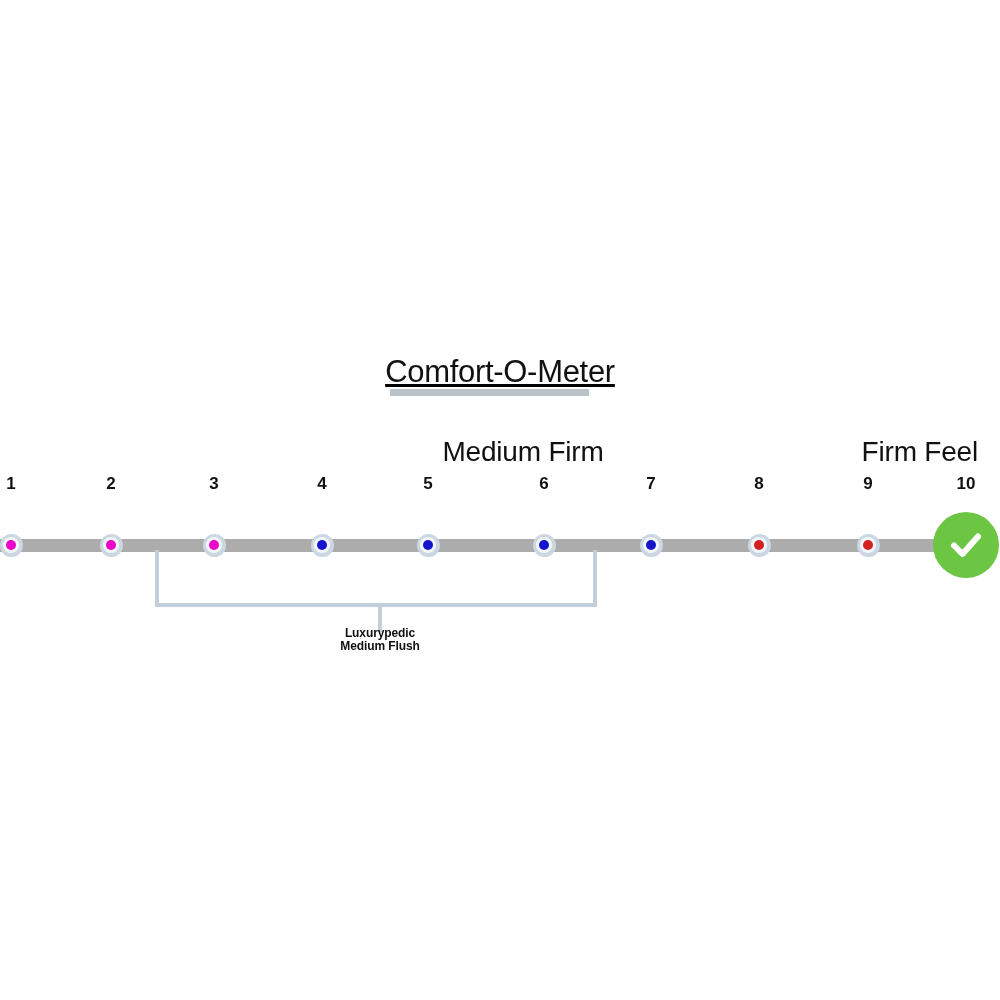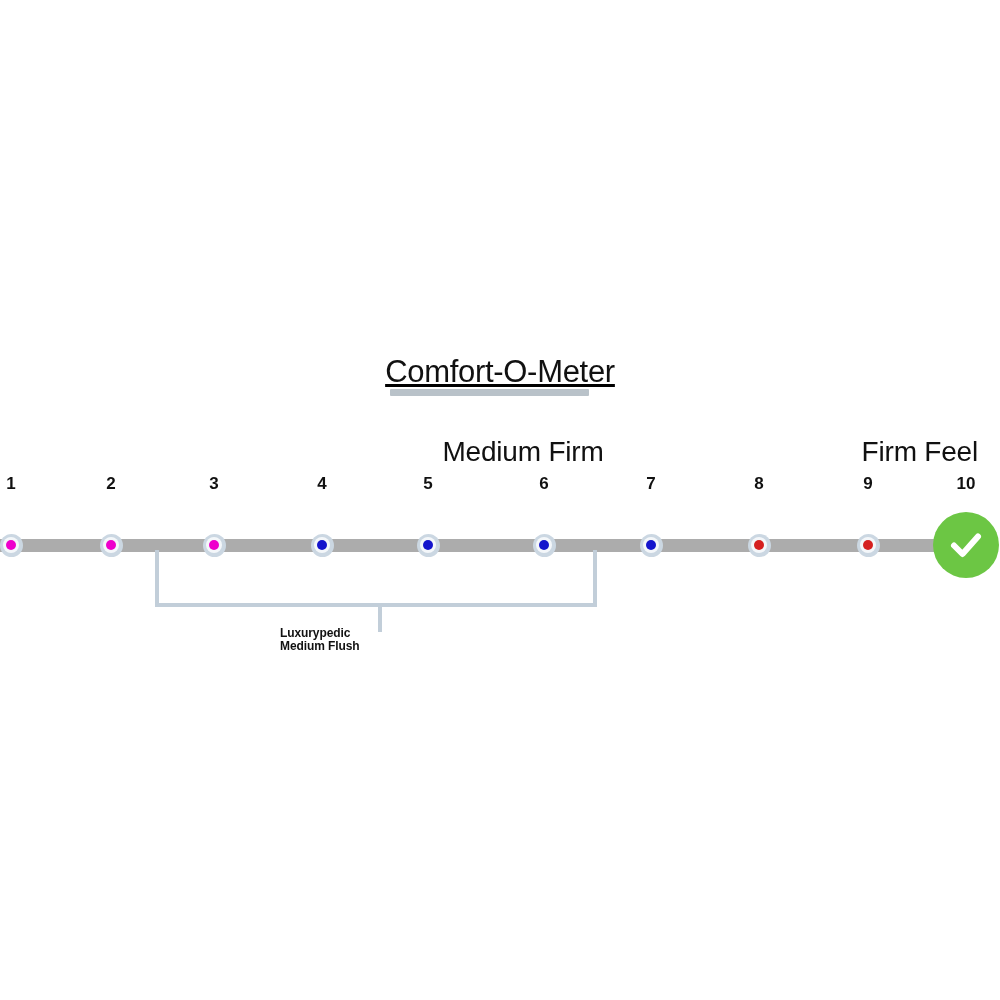--- a/index.html
+++ b/index.html
@@ -143,21 +143,21 @@
     pointer-events: none;
   }
   .bracket svg { display: block; overflow: visible; }
 
   
   .bracket-label {
     position: absolute;
     top: 627px;
     left: 280px;
     width: 200px;
-    text-align: left;
+    text-align: center;
     font-size: 12px;
     font-weight: 700;
     color: #111111;
     line-height: 13px;
     letter-spacing: -0.1px;
   }
   .bracket-label span { display: block; }
 </style>
 </head>
 <body>

